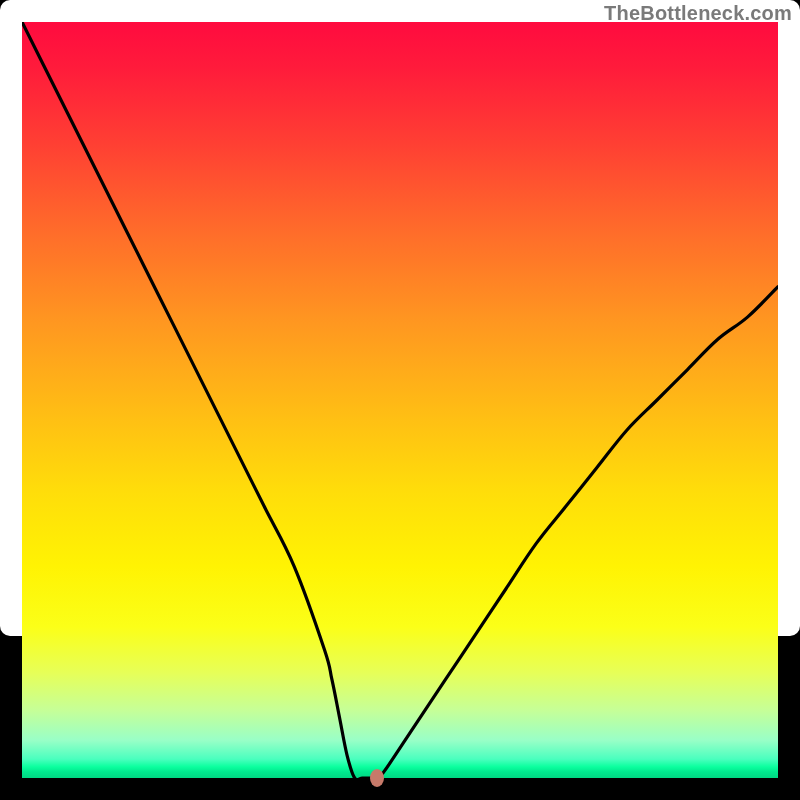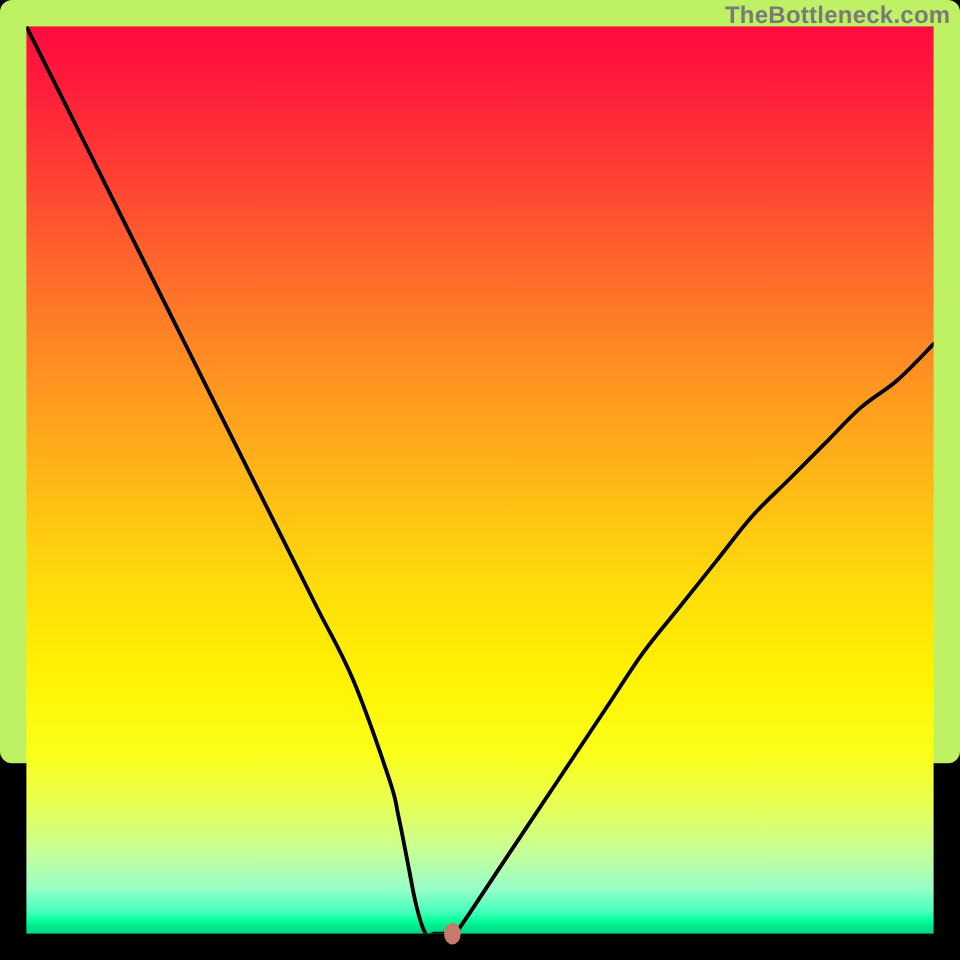--- a/index.html
+++ b/index.html
@@ -7,21 +7,21 @@
     padding: 0;
     width: 800px;
     height: 800px;
     background: #000;
     overflow: hidden;
   }
   .outer {
     position: relative;
     width: 800px;
     height: 636px;
-    background: #bef264;
+    background: #ffffff;
     border-radius: 10px;
   }
   .plot {
     position: absolute;
     left: 22px;
     top: 22px;
     width: 756px;
     height: 756px;
     background: linear-gradient(to bottom,
       #ff0b3f 0%,

